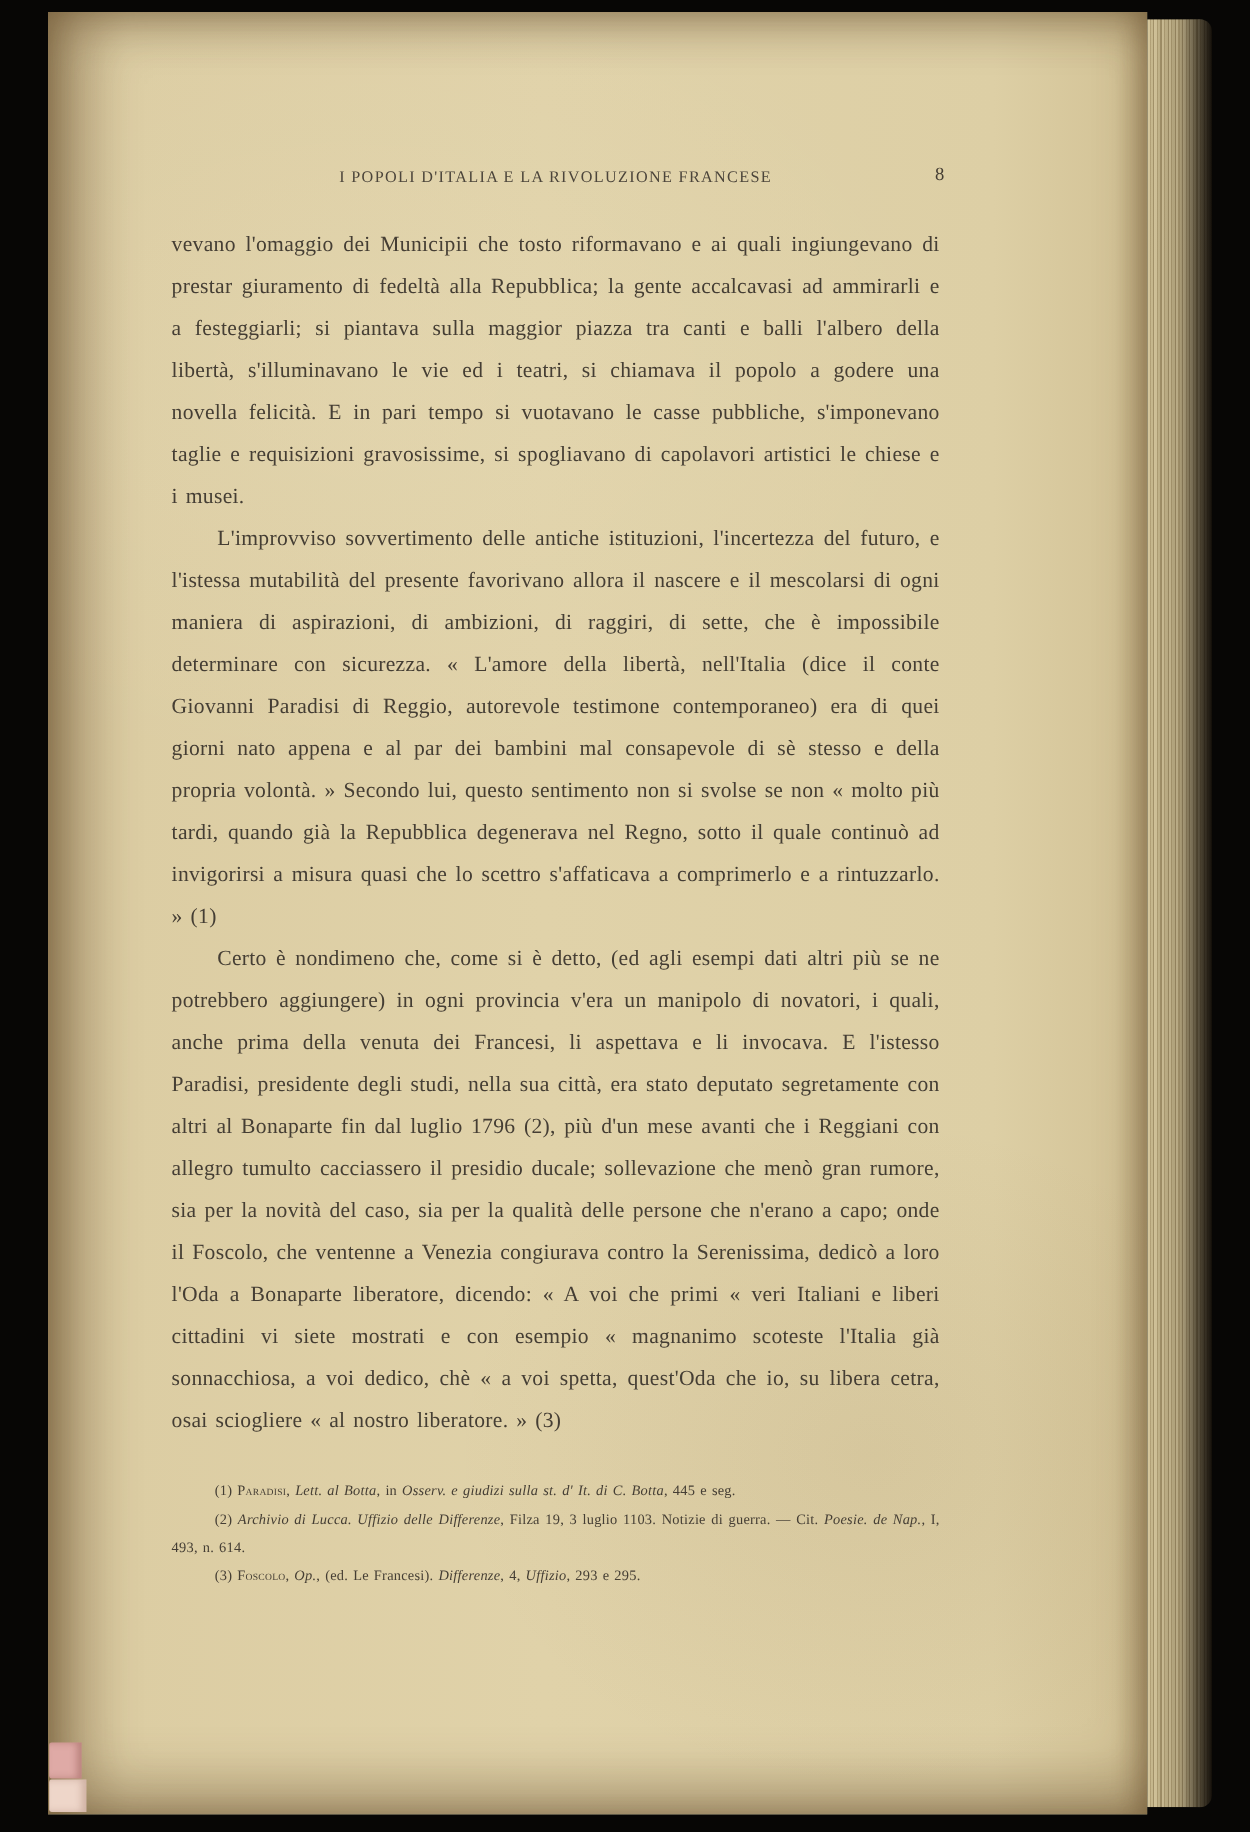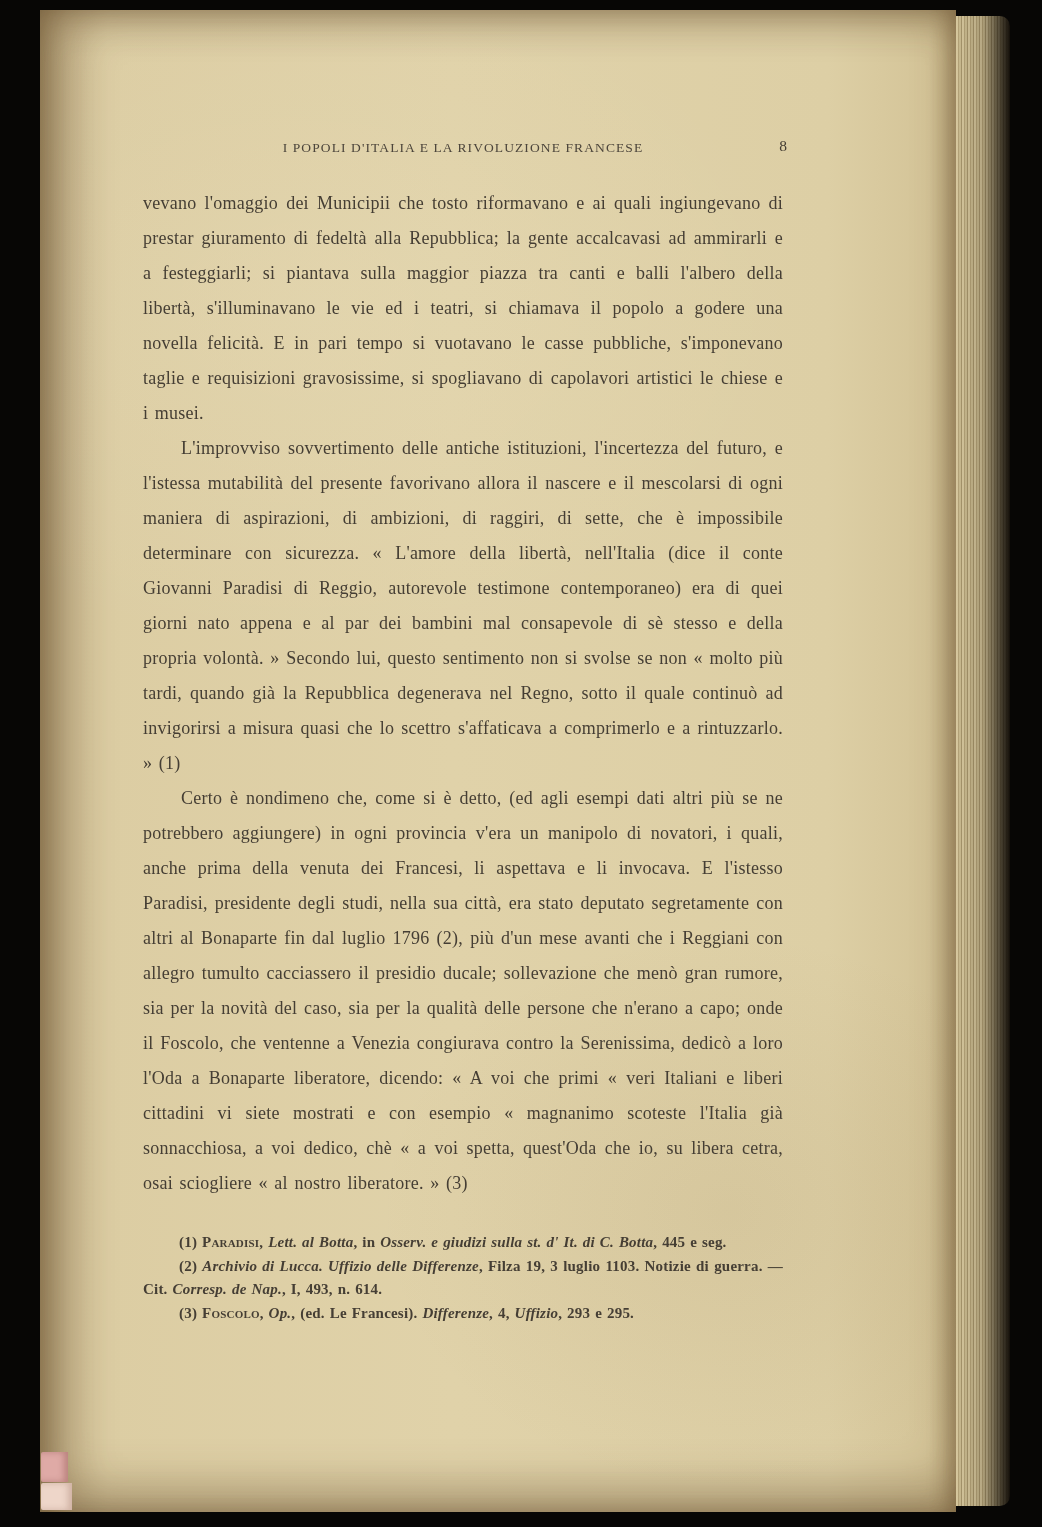--- a/index.html
+++ b/index.html
@@ -86,27 +86,26 @@
     text-indent:38px;
     color:#453e34;
   }
   .body-text p.no-indent { text-indent:0; }
   .footnotes {
     margin-top:30px;
   }
   .footnotes p {
     margin:0;
     text-align:justify;
-    font-size:15px;
+    font-size:12px;
     line-height:23.5px;
     letter-spacing:0.2px;
     word-spacing:1px;
     text-indent:36px;
     color:#453e34;
-    font-weight:bold;
   }
   .it { font-style:italic; }
   .sc { font-variant:small-caps; }
 </style>
 </head>
 <body>
 
 <div class="scan">
 
   <div class="page">
@@ -118,21 +117,21 @@
       </div>
 
       <div class="body-text">
         <p class="no-indent">vevano l'omaggio dei Municipii che tosto riformavano e ai quali ingiungevano di prestar giuramento di fedeltà alla Repubblica; la gente accalcavasi ad ammirarli e a festeggiarli; si piantava sulla maggior piazza tra canti e balli l'albero della libertà, s'illuminavano le vie ed i teatri, si chiamava il popolo a godere una novella felicità. E in pari tempo si vuotavano le casse pubbliche, s'imponevano taglie e requisizioni gravosissime, si spogliavano di capolavori artistici le chiese e i musei.</p>
         <p>L'improvviso sovvertimento delle antiche istituzioni, l'incertezza del futuro, e l'istessa mutabilità del presente favorivano allora il nascere e il mescolarsi di ogni maniera di aspirazioni, di ambizioni, di raggiri, di sette, che è impossibile determinare con sicurezza. « L'amore della libertà, nell'Italia (dice il conte Giovanni Paradisi di Reggio, autorevole testimone contemporaneo) era di quei giorni nato appena e al par dei bambini mal consapevole di sè stesso e della propria volontà. » Secondo lui, questo sentimento non si svolse se non « molto più tardi, quando già la Repubblica degenerava nel Regno, sotto il quale continuò ad invigorirsi a misura quasi che lo scettro s'affaticava a comprimerlo e a rintuzzarlo. » (1)</p>
         <p>Certo è nondimeno che, come si è detto, (ed agli esempi dati altri più se ne potrebbero aggiungere) in ogni provincia v'era un manipolo di novatori, i quali, anche prima della venuta dei Francesi, li aspettava e li invocava. E l'istesso Paradisi, presidente degli studi, nella sua città, era stato deputato segretamente con altri al Bonaparte fin dal luglio 1796 (2), più d'un mese avanti che i Reggiani con allegro tumulto cacciassero il presidio ducale; sollevazione che menò gran rumore, sia per la novità del caso, sia per la qualità delle persone che n'erano a capo; onde il Foscolo, che ventenne a Venezia congiurava contro la Serenissima, dedicò a loro l'Oda a Bonaparte liberatore, dicendo: « A voi che primi « veri Italiani e liberi cittadini vi siete mostrati e con esempio « magnanimo scoteste l'Italia già sonnacchiosa, a voi dedico, chè « a voi spetta, quest'Oda che io, su libera cetra, osai sciogliere « al nostro liberatore. » (3)</p>
       </div>
 
       <div class="footnotes">
           <p><span>(1) </span><span class="sc">Paradisi</span><span>, </span><span class="it">Lett. al Botta</span><span>, in </span><span class="it">Osserv. e giudizi sulla st. d' It. di C. Botta</span><span>, 445 e seg.</span></p>
-          <p><span>(2) </span><span class="it">Archivio di Lucca. Uffizio delle Differenze</span><span>, Filza 19, 3 luglio 1103. Notizie di guerra. — Cit. </span><span class="it">Corresp. de Nap.</span><span>, I, 493, n. 614.</span></p>
+          <p><span>(2) </span><span class="it">Archivio di Lucca. Uffizio delle Differenze</span><span>, Filza 19, 3 luglio 1103. Notizie di guerra. — Cit. </span><span class="it">Poesie. de Nap.</span><span>, I, 493, n. 614.</span></p>
           <p><span>(3) </span><span class="sc">Foscolo</span><span>, </span><span class="it">Op.</span><span>, (ed. Le Francesi). </span><span class="it">Differenze</span><span>, 4, </span><span class="it">Uffizio</span><span>, 293 e 295.</span></p>
         </div>
 
     </div>
   </div>
 
   <div class="edges"></div>
 
   <div class="bookmark-top"></div>
   <div class="bookmark-bottom"></div>

